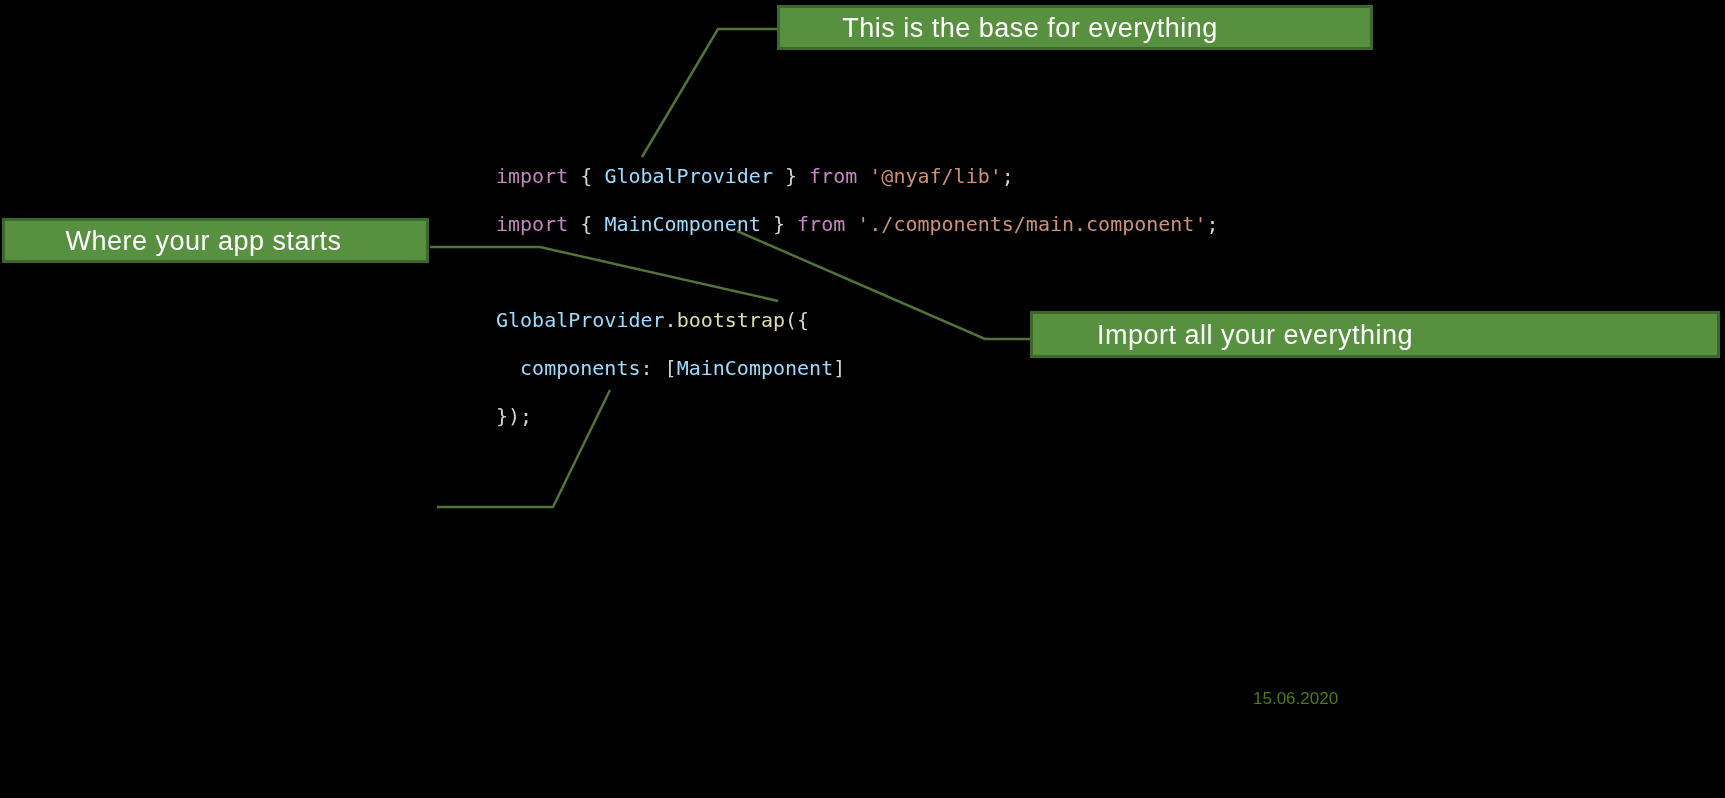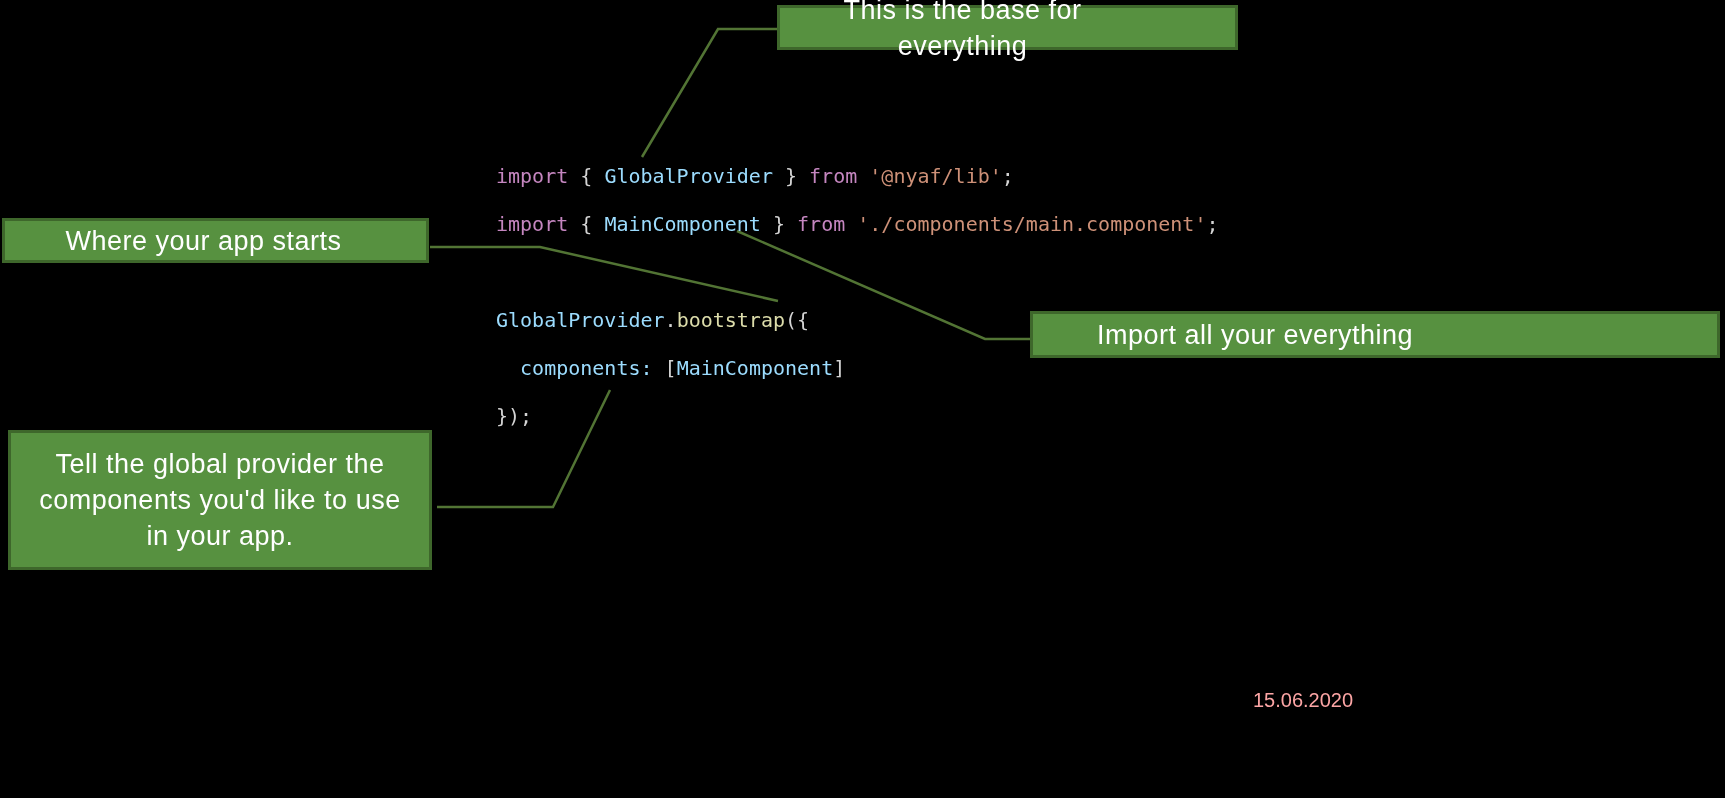--- a/index.html
+++ b/index.html
@@ -22,21 +22,21 @@
     border: 3px solid #3e672b;
     color: #ffffff;
     display: flex;
     align-items: center;
     justify-content: center;
     text-align: center;
     font-size: 27px;
     line-height: 36px;
     letter-spacing: 0.5px;
   }
-  #callout-base   { left: 777px;  top: 5px;   width: 461px; height: 45px; padding-right: 90px; }
+  #callout-base   { left: 777px;  top: 5px;   width: 596px; height: 45px; padding-right: 90px; }
   #callout-start  { left: 2px;    top: 218px; width: 427px; height: 45px; padding-right: 24px; }
   #callout-import { left: 1030px; top: 311px; width: 690px; height: 47px; padding-right: 240px; }
   #callout-tell   { left: 8px;    top: 430px; width: 424px; height: 140px; padding: 6px 14px; }
 
   
   #connector-layer {
     position: absolute;
     left: 0; top: 0;
     width: 1725px; height: 798px;
     pointer-events: none;
@@ -55,22 +55,22 @@
   .code-line {
     height: 48px;
     line-height: 48px;
   }
 
   
   #slide-date {
     position: absolute;
     left: 1253px;
     top: 689px;
-    font-size: 20px;
-    color: #fca5a5;
+    font-size: 17px;
+    color: #4d7c0f;
     font-family: "Liberation Sans", sans-serif;
   }
 </style>
 </head>
 <body>
 
 <div id="slide">
 
   <svg id="connector-layer">
       <polyline points="777,29 718,29 642,157" fill="none" stroke="#527434" stroke-width="2.5"></polyline>
@@ -84,21 +84,18 @@
   </div>
 
   <div id="callout-start" class="callout">
     <span>Where your app starts</span>
   </div>
 
   <div id="callout-import" class="callout">
     <span>Import all your everything</span>
   </div>
 
-  <div id="callout-tell" class="callout">
-    <span>Tell the global provider the components you'd like to use in your app.</span>
-  </div>
 
   <div id="code"><div class="code-line"><span style="color: rgb(197, 134, 192);">import</span><span style="color: rgb(212, 212, 212);"> { </span><span style="color: rgb(156, 220, 254);">GlobalProvider</span><span style="color: rgb(212, 212, 212);"> } </span><span style="color: rgb(197, 134, 192);">from</span><span style="color: rgb(212, 212, 212);"> </span><span style="color: rgb(206, 145, 120);">'@nyaf/lib'</span><span style="color: rgb(212, 212, 212);">;</span></div><div class="code-line"><span style="color: rgb(197, 134, 192);">import</span><span style="color: rgb(212, 212, 212);"> { </span><span style="color: rgb(156, 220, 254);">MainComponent</span><span style="color: rgb(212, 212, 212);"> } </span><span style="color: rgb(197, 134, 192);">from</span><span style="color: rgb(212, 212, 212);"> </span><span style="color: rgb(206, 145, 120);">'./components/main.component'</span><span style="color: rgb(212, 212, 212);">;</span></div><div class="code-line"></div><div class="code-line"><span style="color: rgb(156, 220, 254);">GlobalProvider</span><span style="color: rgb(212, 212, 212);">.</span><span style="color: rgb(220, 220, 170);">bootstrap</span><span style="color: rgb(212, 212, 212);">({</span></div><div class="code-line"><span style="color: rgb(156, 220, 254);">  components</span><span style="color: rgb(156, 220, 254);">:</span><span style="color: rgb(212, 212, 212);"> </span><span style="color: rgb(212, 212, 212);">[</span><span style="color: rgb(156, 220, 254);">MainComponent</span><span style="color: rgb(212, 212, 212);">]</span></div><div class="code-line"><span style="color: rgb(212, 212, 212);">});</span></div></div>
 
   <div id="slide-date">15.06.2020</div>
 
 </div>
 
 </body></html>

